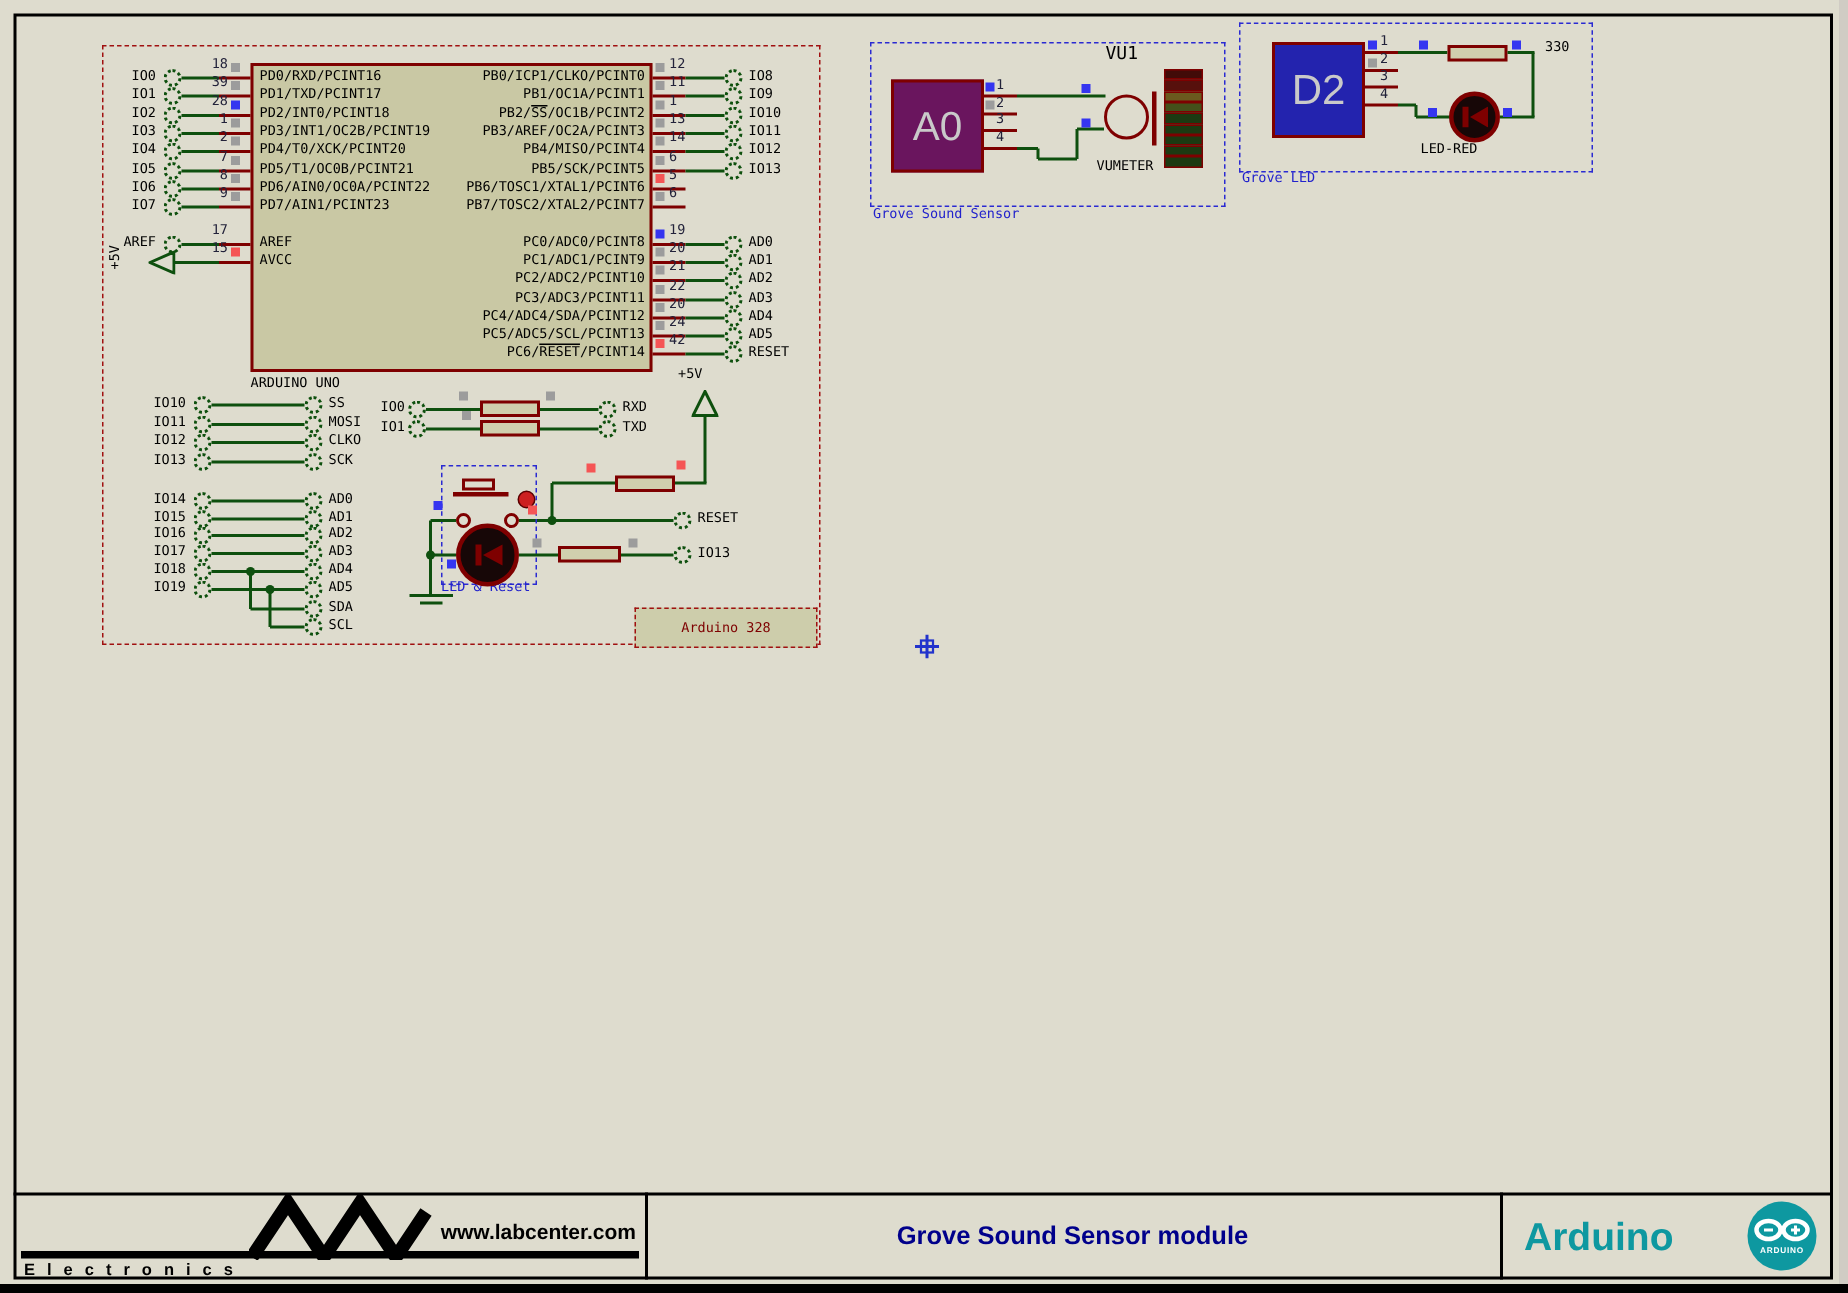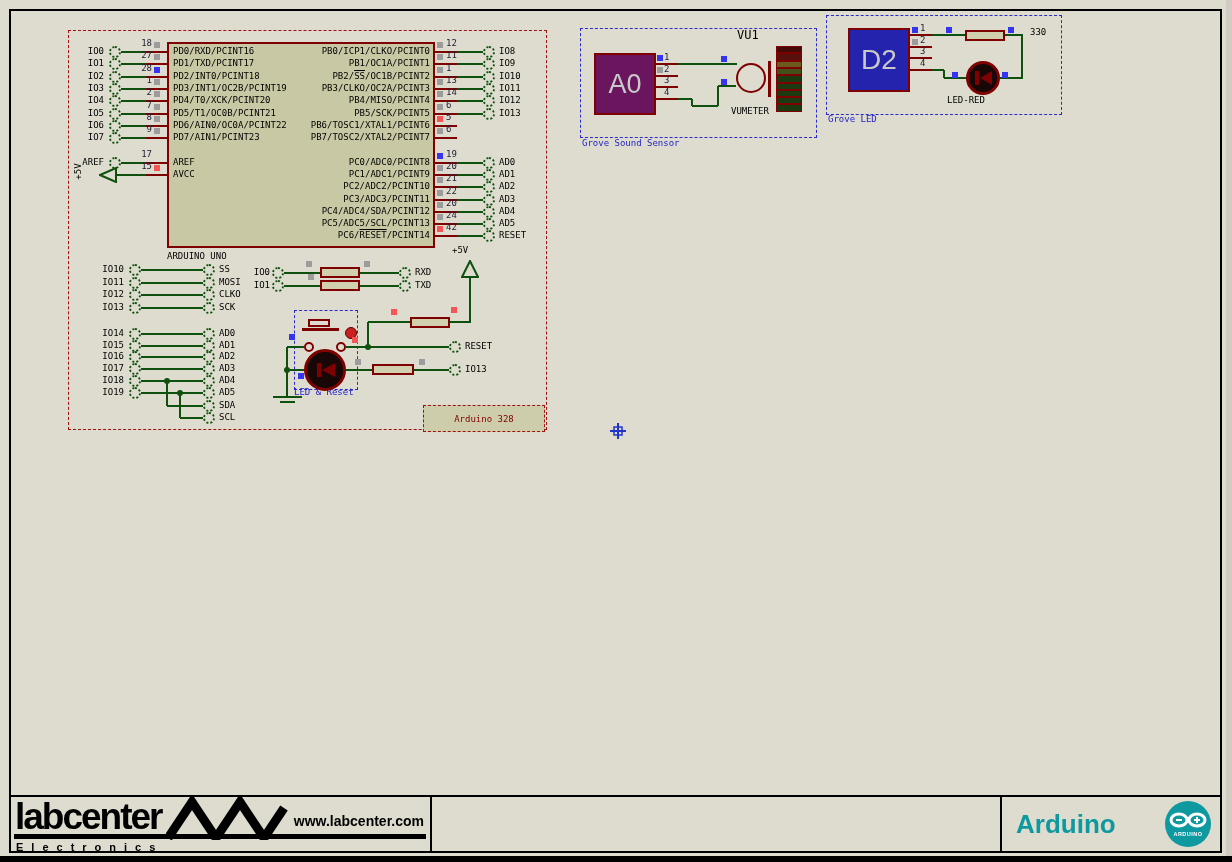--- a/index.html
+++ b/index.html
@@ -32,21 +32,21 @@
       <div class="abs" style="left: 109px; top: 46px; width: 12px; height: 12px; border: 2px dotted rgb(14, 80, 14); border-radius: 50%; box-sizing: border-box;"></div>
       <div class="abs" style="left: 121px; top: 51px; width: 25px; height: 2px; background: rgb(14, 80, 14);"></div>
       <div class="abs" style="left: 146px; top: 51px; width: 21px; height: 2px; background: rgb(126, 0, 0);"></div>
       <div class="abs" style="left: 108px; top: 38px; font: 9px / 11px &quot;DejaVu Sans Mono&quot;, monospace; color: rgb(34, 34, 58); white-space: nowrap; width: 44px; text-align: right;"><span>18</span></div>
       <div class="abs" style="left: 154px; top: 42px; width: 6px; height: 6px; background: rgb(156, 156, 156);"></div>
       <div class="abs" style="left: 173px; top: 46px; font: 9px / 11px &quot;DejaVu Sans Mono&quot;, monospace; color: rgb(0, 0, 0); white-space: nowrap;"><span>PD0/RXD/PCINT16</span></div>
       <div class="abs" style="left: 62px; top: 58.3px; font: 9px / 11px &quot;DejaVu Sans Mono&quot;, monospace; color: rgb(0, 0, 0); white-space: nowrap; width: 42px; text-align: right;"><span>IO1</span></div>
       <div class="abs" style="left: 109px; top: 58.3px; width: 12px; height: 12px; border: 2px dotted rgb(14, 80, 14); border-radius: 50%; box-sizing: border-box;"></div>
       <div class="abs" style="left: 121px; top: 63.3px; width: 25px; height: 2px; background: rgb(14, 80, 14);"></div>
       <div class="abs" style="left: 146px; top: 63.3px; width: 21px; height: 2px; background: rgb(126, 0, 0);"></div>
-      <div class="abs" style="left: 108px; top: 50.3px; font: 9px / 11px &quot;DejaVu Sans Mono&quot;, monospace; color: rgb(34, 34, 58); white-space: nowrap; width: 44px; text-align: right;"><span>27</span></div>
+      <div class="abs" style="left: 108px; top: 50.3px; font: 9px / 11px &quot;DejaVu Sans Mono&quot;, monospace; color: rgb(34, 34, 58); white-space: nowrap; width: 44px; text-align: right;"><span>39</span></div>
       <div class="abs" style="left: 154px; top: 54.3px; width: 6px; height: 6px; background: rgb(156, 156, 156);"></div>
       <div class="abs" style="left: 173px; top: 58.3px; font: 9px / 11px &quot;DejaVu Sans Mono&quot;, monospace; color: rgb(0, 0, 0); white-space: nowrap;"><span>PD1/TXD/PCINT17</span></div>
       <div class="abs" style="left: 62px; top: 70.6px; font: 9px / 11px &quot;DejaVu Sans Mono&quot;, monospace; color: rgb(0, 0, 0); white-space: nowrap; width: 42px; text-align: right;"><span>IO2</span></div>
       <div class="abs" style="left: 109px; top: 70.6px; width: 12px; height: 12px; border: 2px dotted rgb(14, 80, 14); border-radius: 50%; box-sizing: border-box;"></div>
       <div class="abs" style="left: 121px; top: 75.6px; width: 25px; height: 2px; background: rgb(14, 80, 14);"></div>
       <div class="abs" style="left: 146px; top: 75.6px; width: 21px; height: 2px; background: rgb(126, 0, 0);"></div>
       <div class="abs" style="left: 108px; top: 62.6px; font: 9px / 11px &quot;DejaVu Sans Mono&quot;, monospace; color: rgb(34, 34, 58); white-space: nowrap; width: 44px; text-align: right;"><span>28</span></div>
       <div class="abs" style="left: 154px; top: 66.6px; width: 6px; height: 6px; background: rgb(53, 53, 240);"></div>
       <div class="abs" style="left: 173px; top: 70.6px; font: 9px / 11px &quot;DejaVu Sans Mono&quot;, monospace; color: rgb(0, 0, 0); white-space: nowrap;"><span>PD2/INT0/PCINT18</span></div>
       <div class="abs" style="left: 62px; top: 82.9px; font: 9px / 11px &quot;DejaVu Sans Mono&quot;, monospace; color: rgb(0, 0, 0); white-space: nowrap; width: 42px; text-align: right;"><span>IO3</span></div>
@@ -116,21 +116,21 @@
       <div class="abs" style="left: 435px; top: 75.6px; width: 22px; height: 2px; background: rgb(126, 0, 0);"></div>
       <div class="abs" style="left: 437px; top: 66.6px; width: 6px; height: 6px; background: rgb(156, 156, 156);"></div>
       <div class="abs" style="left: 446px; top: 62.6px; font: 9px / 11px &quot;DejaVu Sans Mono&quot;, monospace; color: rgb(34, 34, 58); white-space: nowrap;"><span>1</span></div>
       <div class="abs" style="left: 285px; top: 70.6px; font: 9px / 11px &quot;DejaVu Sans Mono&quot;, monospace; color: rgb(0, 0, 0); white-space: nowrap; width: 145px; text-align: right;"><span>PB2/</span><span style="text-decoration: overline;">SS</span><span>/OC1B/PCINT2</span></div>
       <div class="abs" style="left: 457px; top: 75.6px; width: 26px; height: 2px; background: rgb(14, 80, 14);"></div>
       <div class="abs" style="left: 483px; top: 70.6px; width: 12px; height: 12px; border: 2px dotted rgb(14, 80, 14); border-radius: 50%; box-sizing: border-box;"></div>
       <div class="abs" style="left: 499px; top: 70.6px; font: 9px / 11px &quot;DejaVu Sans Mono&quot;, monospace; color: rgb(0, 0, 0); white-space: nowrap;"><span>IO10</span></div>
       <div class="abs" style="left: 435px; top: 87.9px; width: 22px; height: 2px; background: rgb(126, 0, 0);"></div>
       <div class="abs" style="left: 437px; top: 78.9px; width: 6px; height: 6px; background: rgb(156, 156, 156);"></div>
       <div class="abs" style="left: 446px; top: 74.9px; font: 9px / 11px &quot;DejaVu Sans Mono&quot;, monospace; color: rgb(34, 34, 58); white-space: nowrap;"><span>13</span></div>
-      <div class="abs" style="left: 285px; top: 82.9px; font: 9px / 11px &quot;DejaVu Sans Mono&quot;, monospace; color: rgb(0, 0, 0); white-space: nowrap; width: 145px; text-align: right;"><span>PB3/CLKO/OC2A/PCINT3</span></div>
+      <div class="abs" style="left: 285px; top: 82.9px; font: 9px / 11px &quot;DejaVu Sans Mono&quot;, monospace; color: rgb(0, 0, 0); white-space: nowrap; width: 145px; text-align: right;"><span>PB3/AREF/OC2A/PCINT3</span></div>
       <div class="abs" style="left: 457px; top: 87.9px; width: 26px; height: 2px; background: rgb(14, 80, 14);"></div>
       <div class="abs" style="left: 483px; top: 82.9px; width: 12px; height: 12px; border: 2px dotted rgb(14, 80, 14); border-radius: 50%; box-sizing: border-box;"></div>
       <div class="abs" style="left: 499px; top: 82.9px; font: 9px / 11px &quot;DejaVu Sans Mono&quot;, monospace; color: rgb(0, 0, 0); white-space: nowrap;"><span>IO11</span></div>
       <div class="abs" style="left: 435px; top: 100.2px; width: 22px; height: 2px; background: rgb(126, 0, 0);"></div>
       <div class="abs" style="left: 437px; top: 91.2px; width: 6px; height: 6px; background: rgb(156, 156, 156);"></div>
       <div class="abs" style="left: 446px; top: 87.2px; font: 9px / 11px &quot;DejaVu Sans Mono&quot;, monospace; color: rgb(34, 34, 58); white-space: nowrap;"><span>14</span></div>
       <div class="abs" style="left: 285px; top: 95.2px; font: 9px / 11px &quot;DejaVu Sans Mono&quot;, monospace; color: rgb(0, 0, 0); white-space: nowrap; width: 145px; text-align: right;"><span>PB4/MISO/PCINT4</span></div>
       <div class="abs" style="left: 457px; top: 100.2px; width: 26px; height: 2px; background: rgb(14, 80, 14);"></div>
       <div class="abs" style="left: 483px; top: 95.2px; width: 12px; height: 12px; border: 2px dotted rgb(14, 80, 14); border-radius: 50%; box-sizing: border-box;"></div>
       <div class="abs" style="left: 499px; top: 95.2px; font: 9px / 11px &quot;DejaVu Sans Mono&quot;, monospace; color: rgb(0, 0, 0); white-space: nowrap;"><span>IO12</span></div>
@@ -385,28 +385,28 @@
       <div class="abs" style="left: 952px; top: 72px; width: 6px; height: 6px; background: rgb(53, 53, 240);"></div>
       <div class="abs" style="left: 1002px; top: 72px; width: 6px; height: 6px; background: rgb(53, 53, 240);"></div>
       <div class="abs" style="left: 947px; top: 95px; font: 9px / 11px &quot;DejaVu Sans Mono&quot;, monospace; color: rgb(0, 0, 0); white-space: nowrap;"><span>LED-RED</span></div>
     </div>
 
   <div id="frame"></div>
   <div id="tb-line"></div>
   <div class="tb-divider" style="left:430px"></div>
   <div class="tb-divider" style="left:1000px"></div>
 
-  <div id="brand-text">labcenter</div>
   <svg class="abs" style="left:166px;top:796px" width="122" height="44">
     <polyline points="2,42 26,6 50,42 74,6 98,42 118,12" fill="none" stroke="#000" stroke-width="9"></polyline>
   </svg>
   <div id="brand-underline"></div>
   <div id="url-text">www.labcenter.com</div>
   <div id="brand-sub">Electronics</div>
 
+  <div id="sheet-title">Grove Sound Sensor module</div>
 
   <div id="client-name">Arduino</div>
   <svg id="arduino-logo" viewBox="0 0 50 50">
     <circle cx="25" cy="25" r="23" fill="#0e98a0"></circle>
     <ellipse cx="16" cy="21" rx="8" ry="6" fill="none" stroke="#fff" stroke-width="3"></ellipse>
     <ellipse cx="34" cy="21" rx="8" ry="6" fill="none" stroke="#fff" stroke-width="3"></ellipse>
     <line x1="13" y1="21" x2="19" y2="21" stroke="#fff" stroke-width="2"></line>
     <line x1="31" y1="21" x2="37" y2="21" stroke="#fff" stroke-width="2"></line>
     <line x1="34" y1="18" x2="34" y2="24" stroke="#fff" stroke-width="2"></line>
   </svg>

